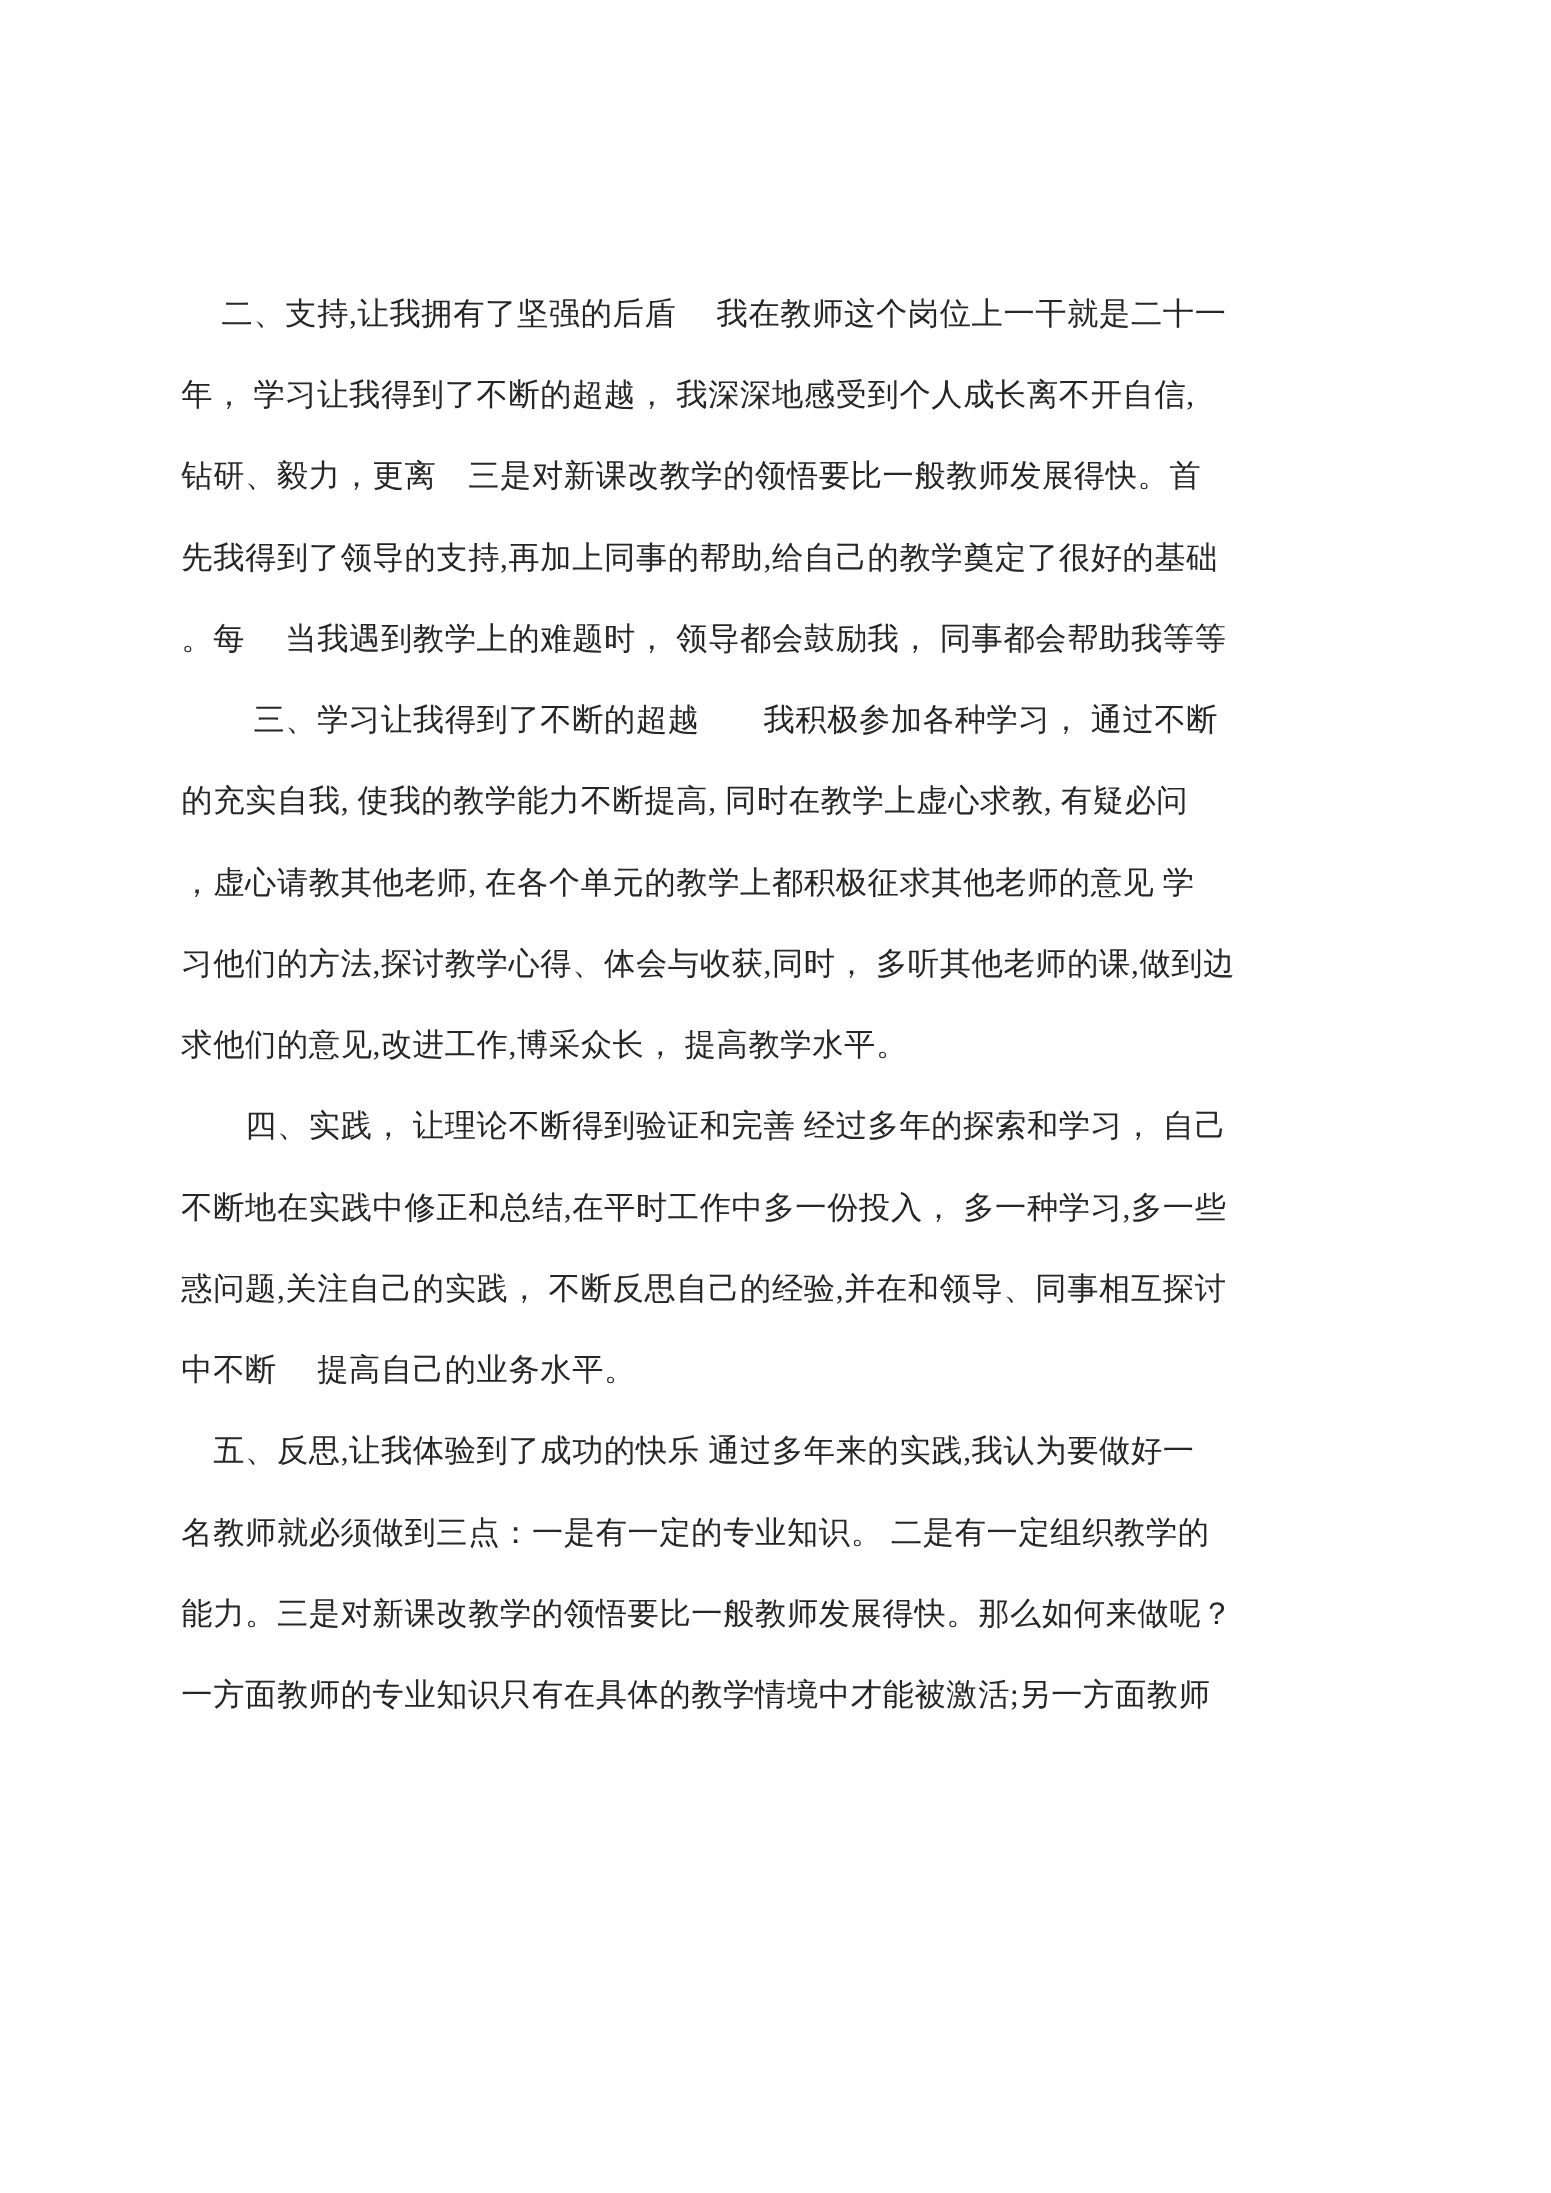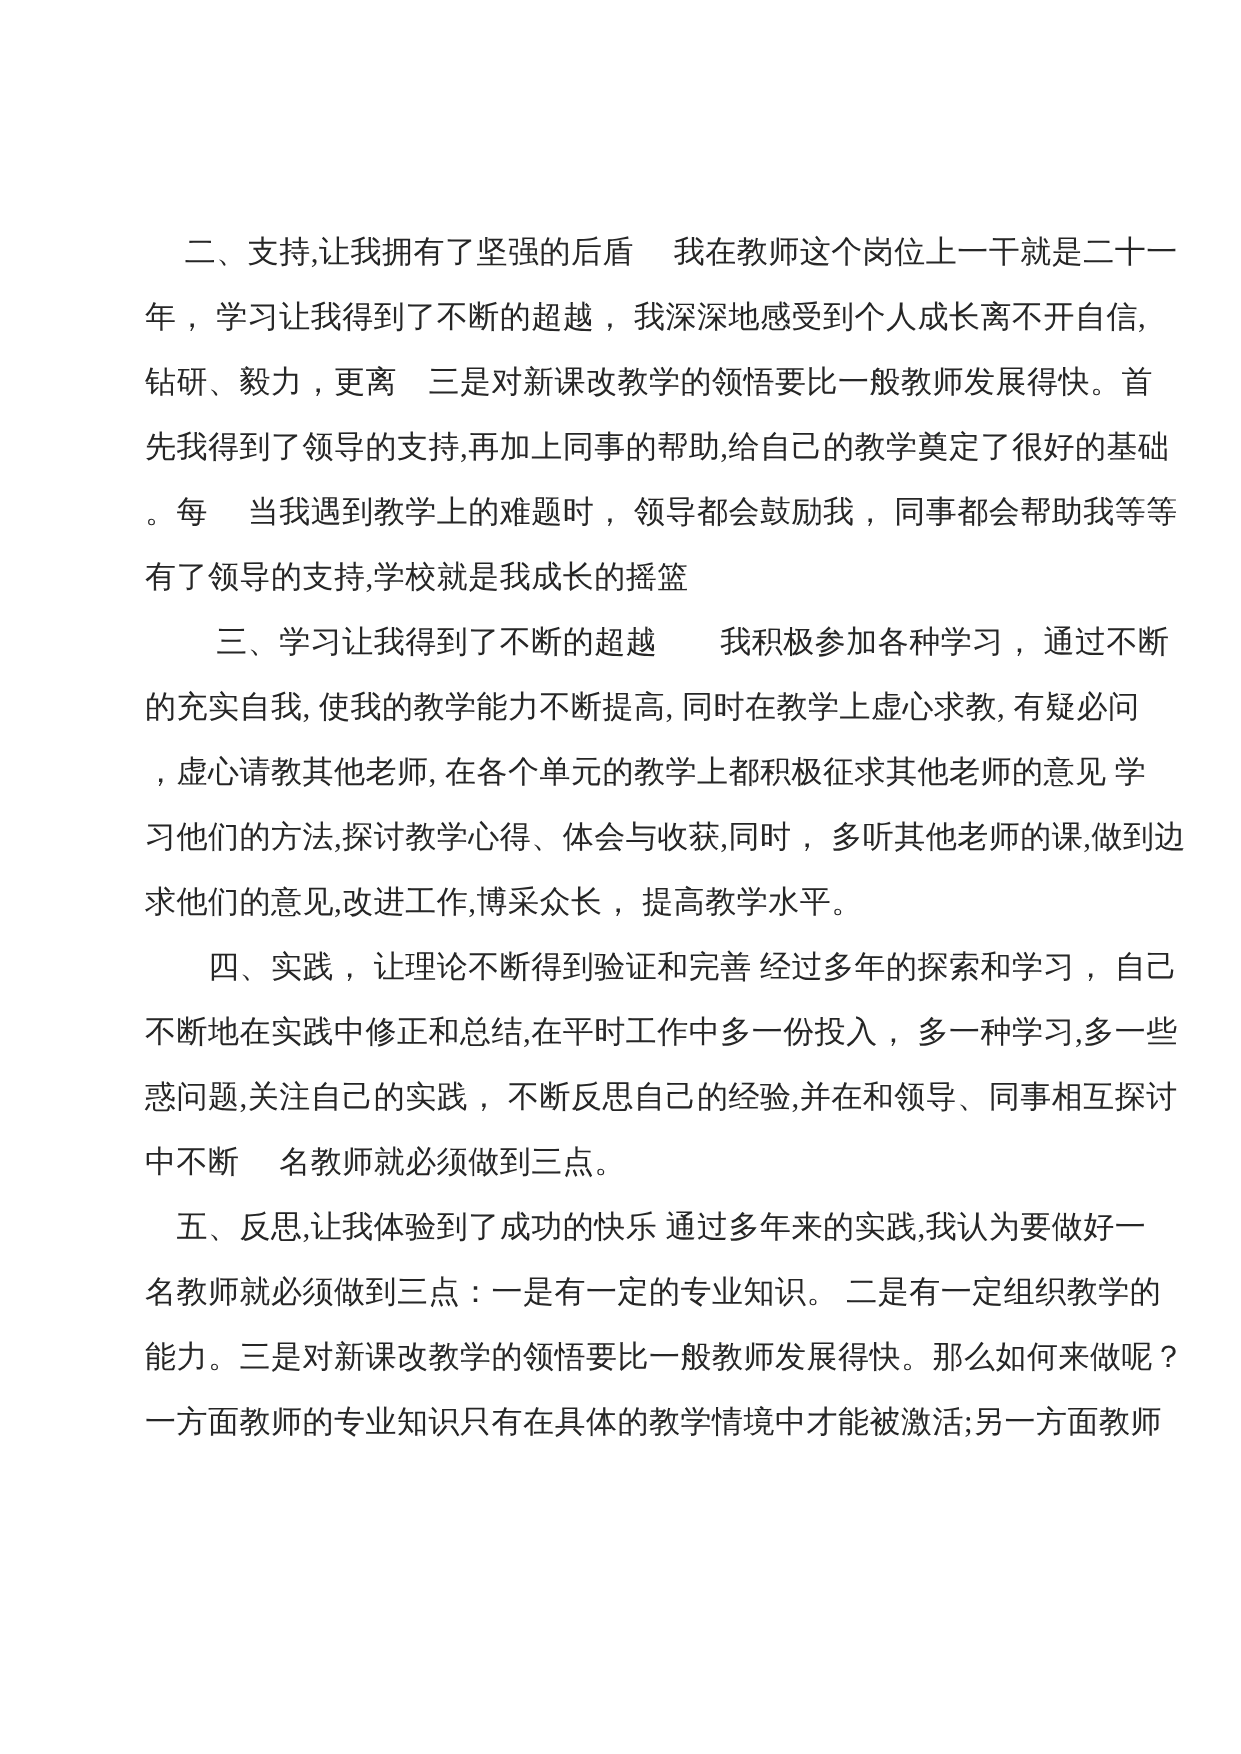--- a/index.html
+++ b/index.html
@@ -9,21 +9,21 @@
   }
   .page {
     position: relative;
     width: 1241px;
     height: 1754px;
     background: #ffffff;
     box-sizing: border-box;
     padding: 219px 135px 0 145px;
     overflow: hidden;
     font-family: "Liberation Serif", "DejaVu Serif", serif;
-    font-size: 31px;
+    font-size: 25px;
     color: #262626;
     font-weight: 400;
   }
   .para {
     margin: 0;
   }
   .line {
     white-space: pre;
     height: 65px;
     line-height: 65px;
@@ -34,36 +34,35 @@
 <body>
 
 <div class="page">
 
   <div class="para">
     <div class="line">　 二、支持,让我拥有了坚强的后盾　 我在教师这个岗位上一干就是二十一</div>
     <div class="line">年， 学习让我得到了不断的超越， 我深深地感受到个人成长离不开自信,</div>
     <div class="line">钻研、毅力，更离　三是对新课改教学的领悟要比一般教师发展得快。首</div>
     <div class="line">先我得到了领导的支持,再加上同事的帮助,给自己的教学奠定了很好的基础</div>
     <div class="line">。每　 当我遇到教学上的难题时， 领导都会鼓励我， 同事都会帮助我等等</div>
-    <div class="line">有了领导的支持,学校就是我成长的摇篮</div>
   </div>
 
   <div class="para">
     <div class="line">　　 三、学习让我得到了不断的超越　　我积极参加各种学习， 通过不断</div>
     <div class="line">的充实自我, 使我的教学能力不断提高, 同时在教学上虚心求教, 有疑必问</div>
     <div class="line">，虚心请教其他老师, 在各个单元的教学上都积极征求其他老师的意见 学</div>
     <div class="line">习他们的方法,探讨教学心得、体会与收获,同时， 多听其他老师的课,做到边</div>
     <div class="line">求他们的意见,改进工作,博采众长， 提高教学水平。</div>
   </div>
 
   <div class="para">
     <div class="line">　　四、实践， 让理论不断得到验证和完善 经过多年的探索和学习， 自己</div>
     <div class="line">不断地在实践中修正和总结,在平时工作中多一份投入， 多一种学习,多一些</div>
     <div class="line">惑问题,关注自己的实践， 不断反思自己的经验,并在和领导、同事相互探讨</div>
-    <div class="line">中不断　 名教师就必须做到三点。</div>
+    <div class="line">中不断　 提高自己的业务水平。</div>
   </div>
 
   <div class="para">
     <div class="line">　五、反思,让我体验到了成功的快乐 通过多年来的实践,我认为要做好一</div>
     <div class="line">名教师就必须做到三点：一是有一定的专业知识。 二是有一定组织教学的</div>
     <div class="line">能力。三是对新课改教学的领悟要比一般教师发展得快。那么如何来做呢？</div>
     <div class="line">一方面教师的专业知识只有在具体的教学情境中才能被激活;另一方面教师</div>
   </div>
 
 </div>

